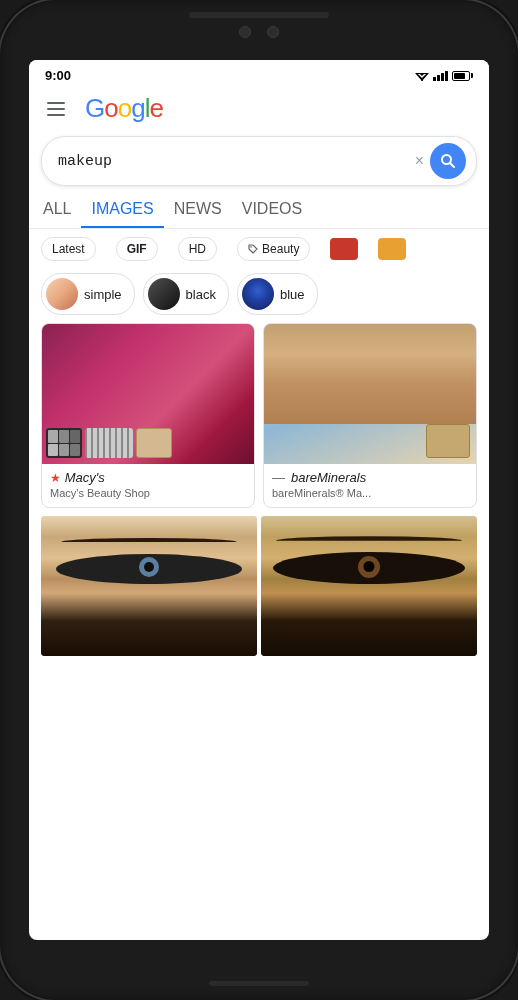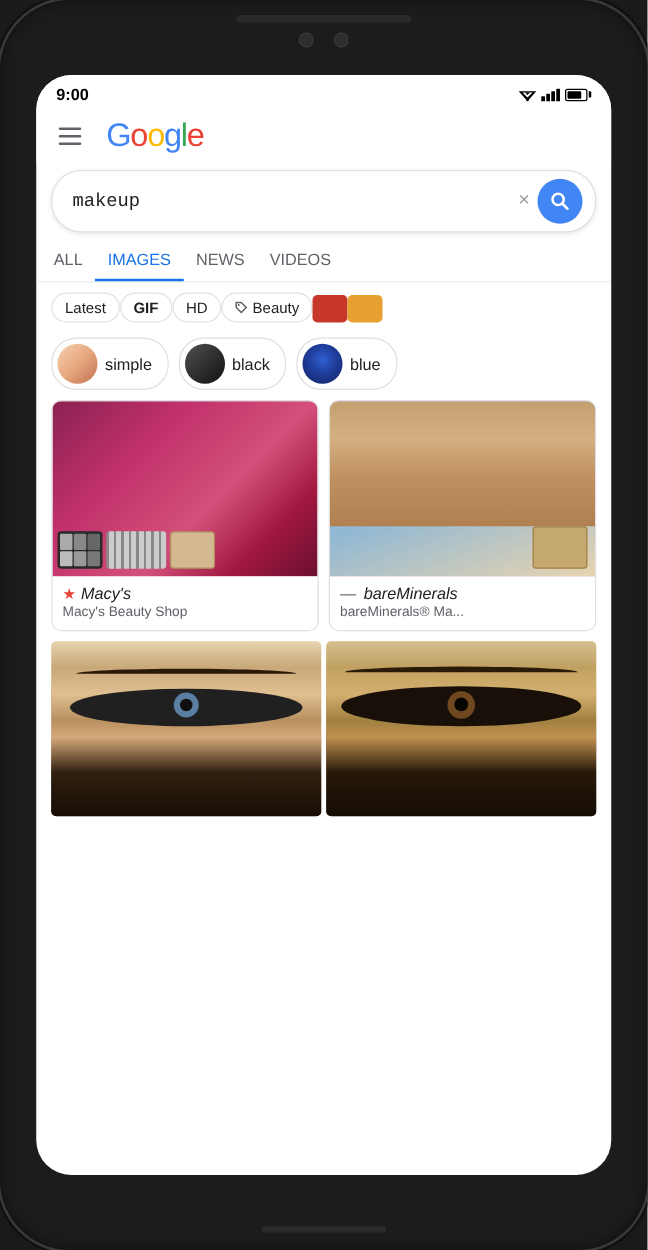--- a/index.html
+++ b/index.html
@@ -20,21 +20,21 @@
       box-shadow: 0 0 0 2px #3a3a3a, 0 0 0 4px #111, inset 0 0 10px rgba(0,0,0,0.5);
       display: flex;
       flex-direction: column;
       align-items: center;
       justify-content: center;
     }
     .phone-inner {
       width: 460px;
       height: 880px;
       background: #fff;
-      border-radius: 28px;
+      border-radius: 8px;
       overflow: hidden;
       position: relative;
     }
     
     .phone-top-bar {
       position: absolute;
       top: 12px;
       left: 50%;
       transform: translateX(-50%);
       width: 140px;
@@ -157,38 +157,38 @@
     }
 
     
     .tabs {
       display: flex;
       border-bottom: 1px solid #e8eaed;
       padding: 0 4px;
     }
     .tab {
       padding: 8px 10px;
-      font-size: 13px;
+      font-size: 16px;
       color: #5f6368;
       cursor: pointer;
       border-bottom: 2px solid transparent;
       white-space: nowrap;
       text-align: right;
     }
     .tab.active {
       color: #1a73e8;
       border-bottom-color: #1a73e8;
     }
 
     
     .filter-row {
       display: flex;
-      align-items: flex-end;
+      align-items: center;
       padding: 8px 12px;
-      gap: 0;
+      gap: 20px;
       overflow-x: hidden;
     }
     .filter-chip {
       display: flex;
       align-items: center;
       gap: 4px;
       padding: 4px 10px;
       border: 1px solid #dfe1e5;
       border-radius: 16px;
       font-size: 12px;

